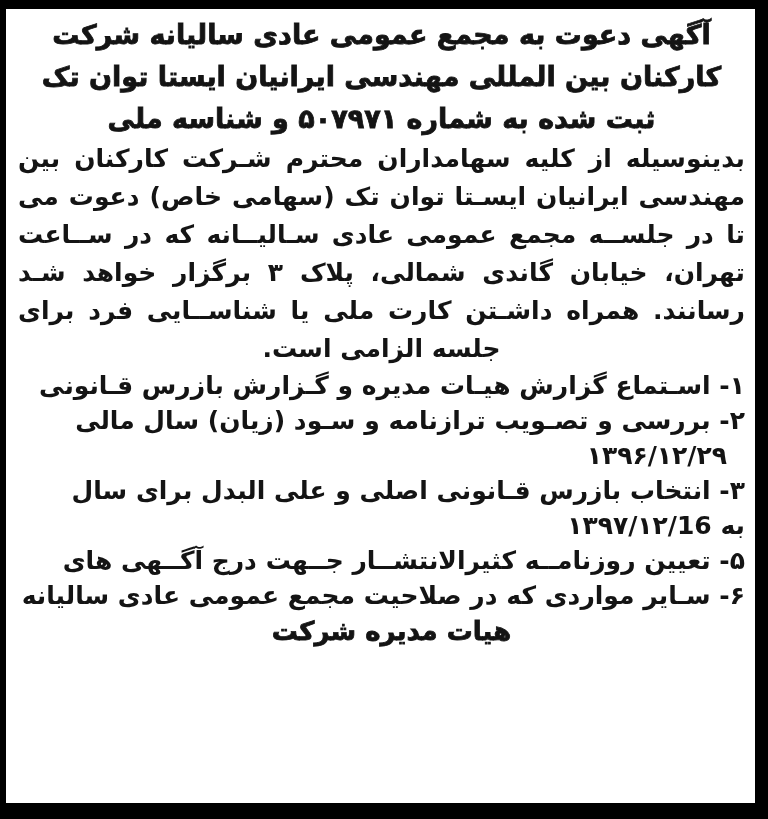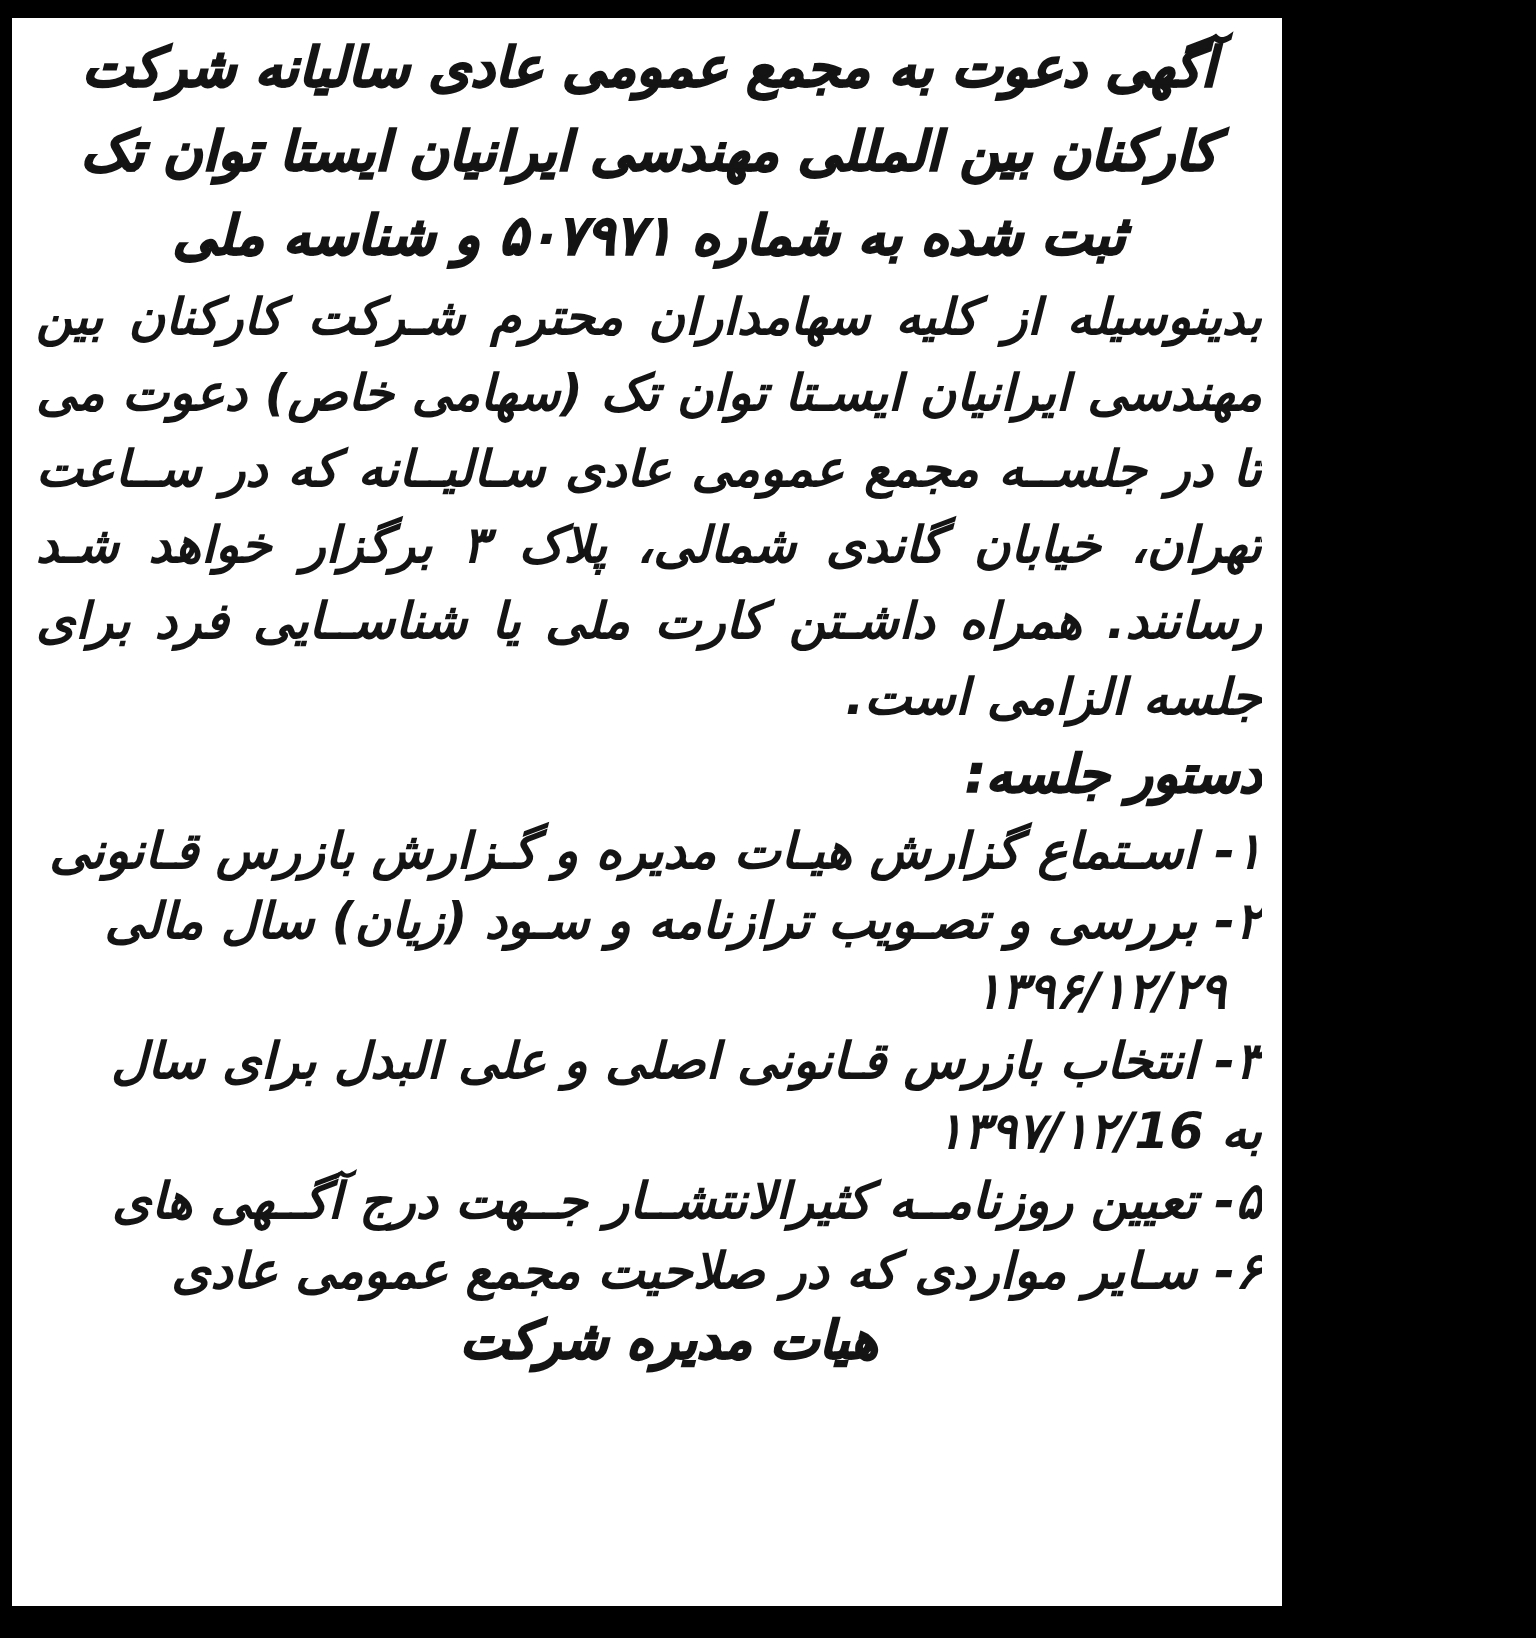--- a/index.html
+++ b/index.html
@@ -11,50 +11,49 @@
     height: 819px;
     background: #000000;
     position: relative;
     overflow: hidden;
     font-family: "DejaVu Sans", sans-serif;
   }
   .paper {
     position: absolute;
     top: 9px;
     left: 6px;
-    width: 635px;
+    width: 749px;
     height: 794px;
     background: #ffffff;
     box-sizing: border-box;
     padding: 5px 10px 0 12px;
     direction: rtl;
     color: #141414;
     font-weight: bold;
     overflow: hidden;
-    font-style: italic;
   }
   .line {
     display: block;
     width: 100%;
     overflow: hidden;
   }
   
   .title-line {
     font-size: 27px;
     line-height: 42px;
     height: 42px;
     text-align: center;
     -webkit-text-stroke: 0.8px #141414;
   }
   
   .body-line {
     font-size: 25px;
     line-height: 38px;
     height: 38px;
-    text-align: right;
+    text-align: center;
   }
   .just {
     text-align: justify;
     text-align-last: justify;
     text-justify: inter-word;
   }
   .agenda-heading {
     font-size: 26px;
     line-height: 40px;
     height: 40px;
@@ -88,21 +87,20 @@
   <div class="line title-line">کارکنان بین المللی مهندسی ایرانیان ایستا توان تک (سهامی خاص)</div>
   <div class="line title-line">ثبت شده به شماره ۵۰۷۹۷۱ و شناسه ملی ۱۴۰۰۶۶۸۹۴۰۸</div>
 
   <div class="line body-line just">بدینوسیله از کلیه سهامداران محترم شـرکت کارکنان بین المللی</div>
   <div class="line body-line just">مهندسی ایرانیان ایسـتا توان تک (سهامی خاص) دعوت می نماید</div>
   <div class="line body-line just">تا در جلســه مجمع عمومی عادی سـالیــانه که در ســاعت ۱۵ روز</div>
   <div class="line body-line just">تهران، خیابان گاندی شمالی، پلاک ۳ برگزار خواهد شـد حضور بهم</div>
   <div class="line body-line just">رسانند. همراه داشـتن کارت ملی یا شناســایی فرد برای ورود به</div>
   <div class="line body-line">جلسه الزامی است.</div>
 
-  <div class="line agenda-heading">دستور جلسه:</div>
 
   <div class="line agenda-line just">۱- اسـتماع گزارش هیـات مدیره و گـزارش بازرس قـانونی بـرای</div>
 
   <div class="line agenda-line just">۲- بررسی و تصـویب ترازنامه و سـود (زیان) سال مالی منتهی به</div>
   <div class="line agenda-line indent-sm">۱۳۹۶/۱۲/۲۹</div>
 
   <div class="line agenda-line just">۳- انتخاب بازرس قـانونی اصلی و علی البدل برای سال مالی منتهی</div>
   <div class="line agenda-line">به ۱۳۹۷/۱۲/16</div>
 
   <div class="line agenda-line just">۵- تعیین روزنامــه کثیرالانتشــار جــهت درج آگــهی های شــرکت</div>

